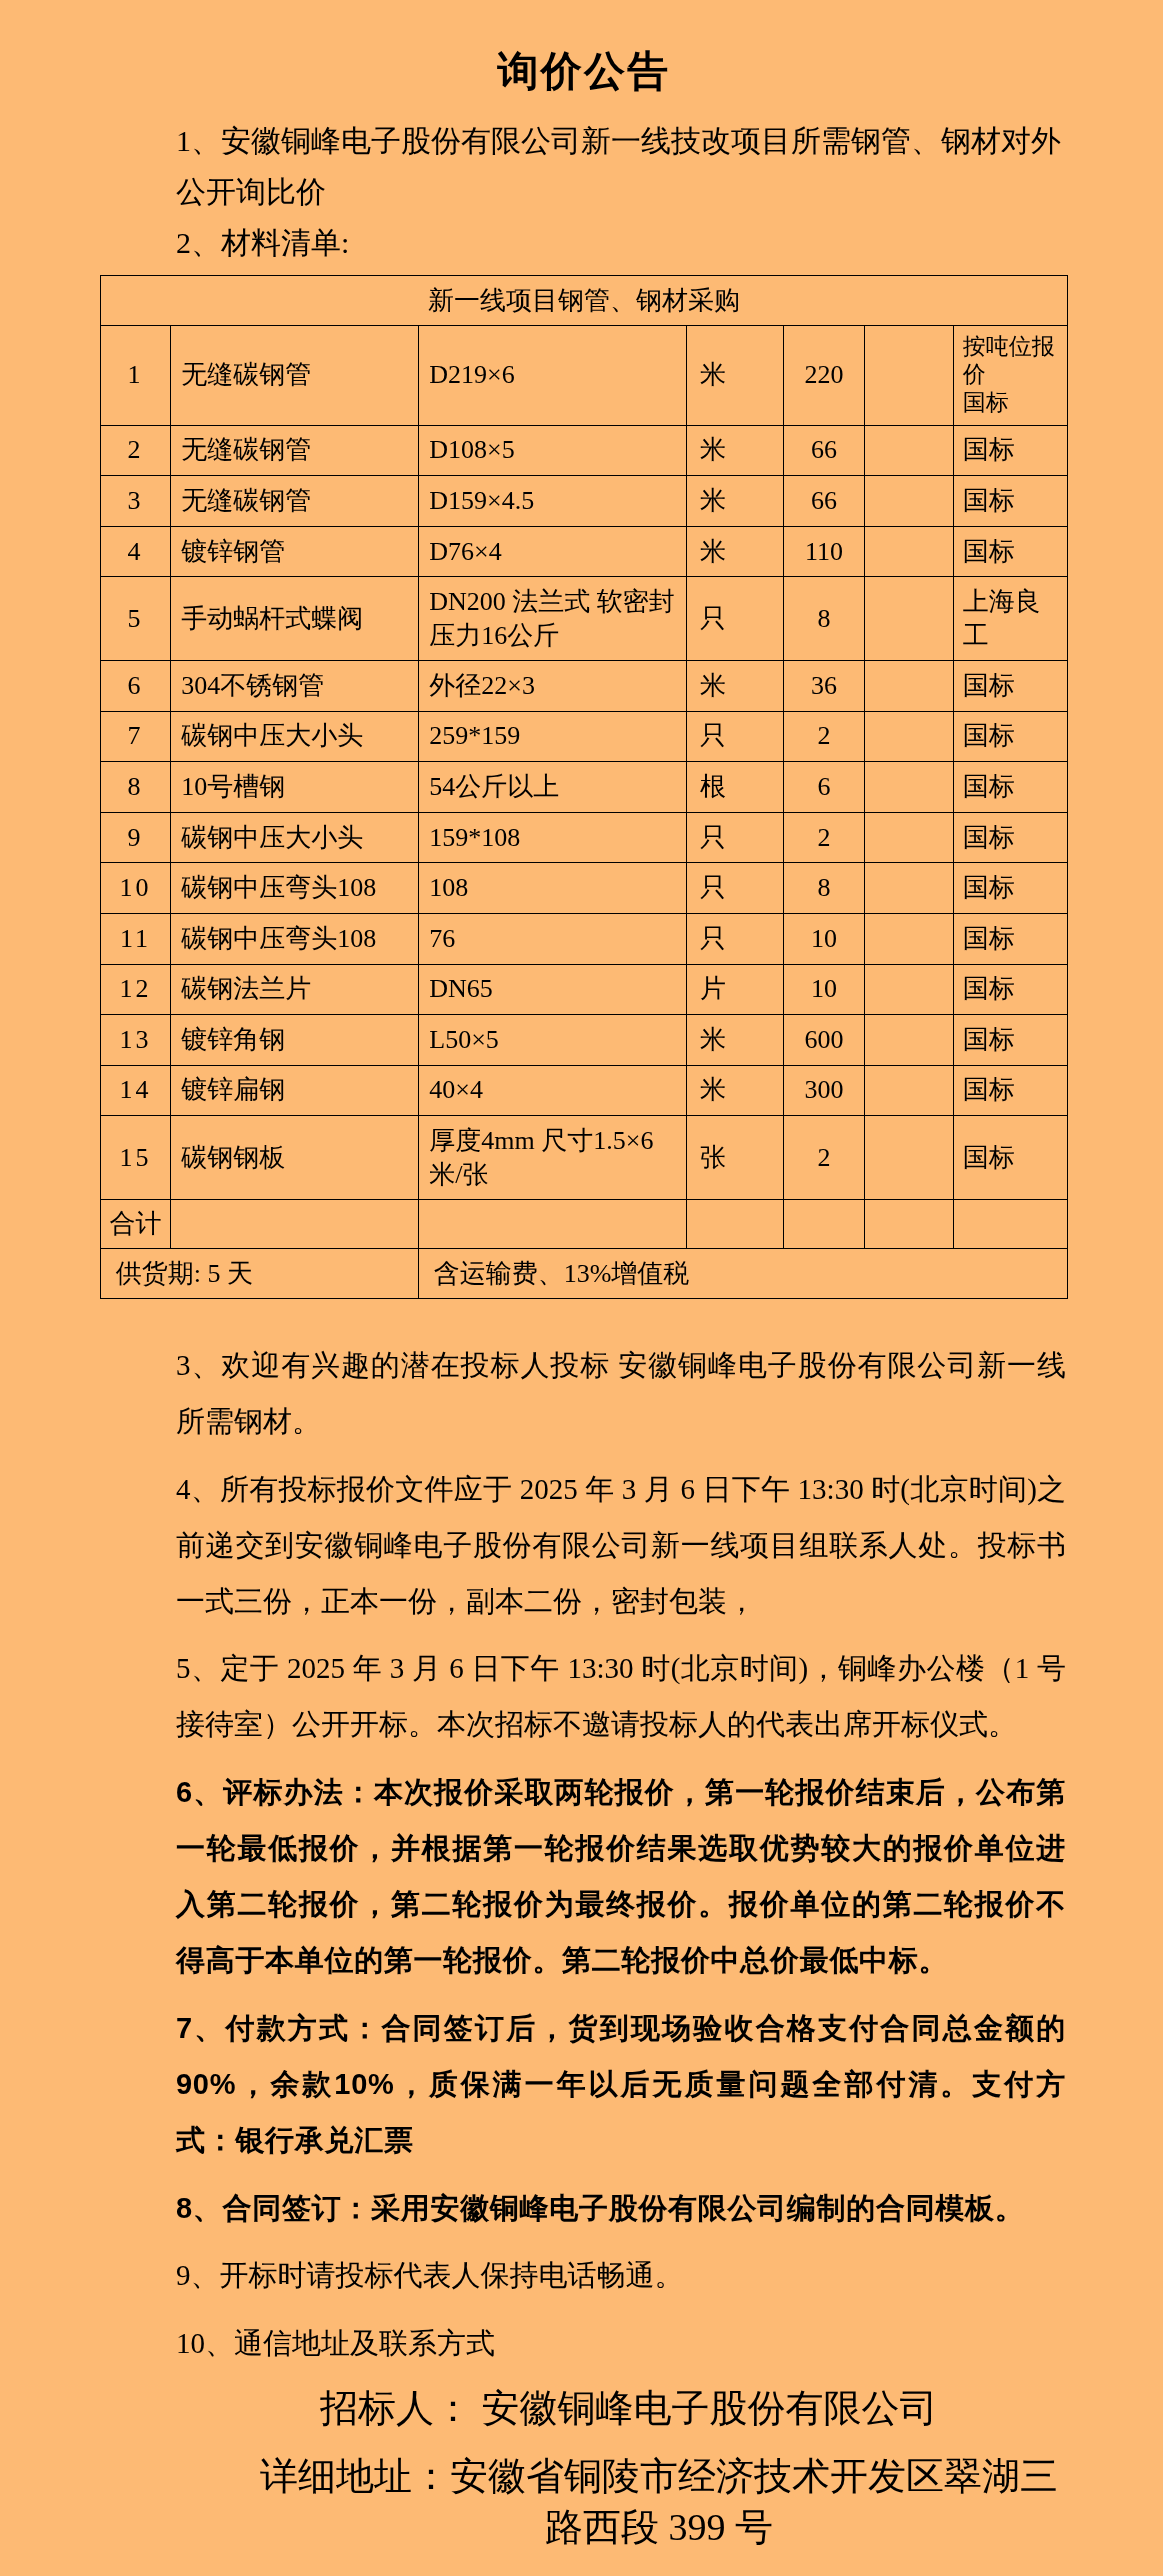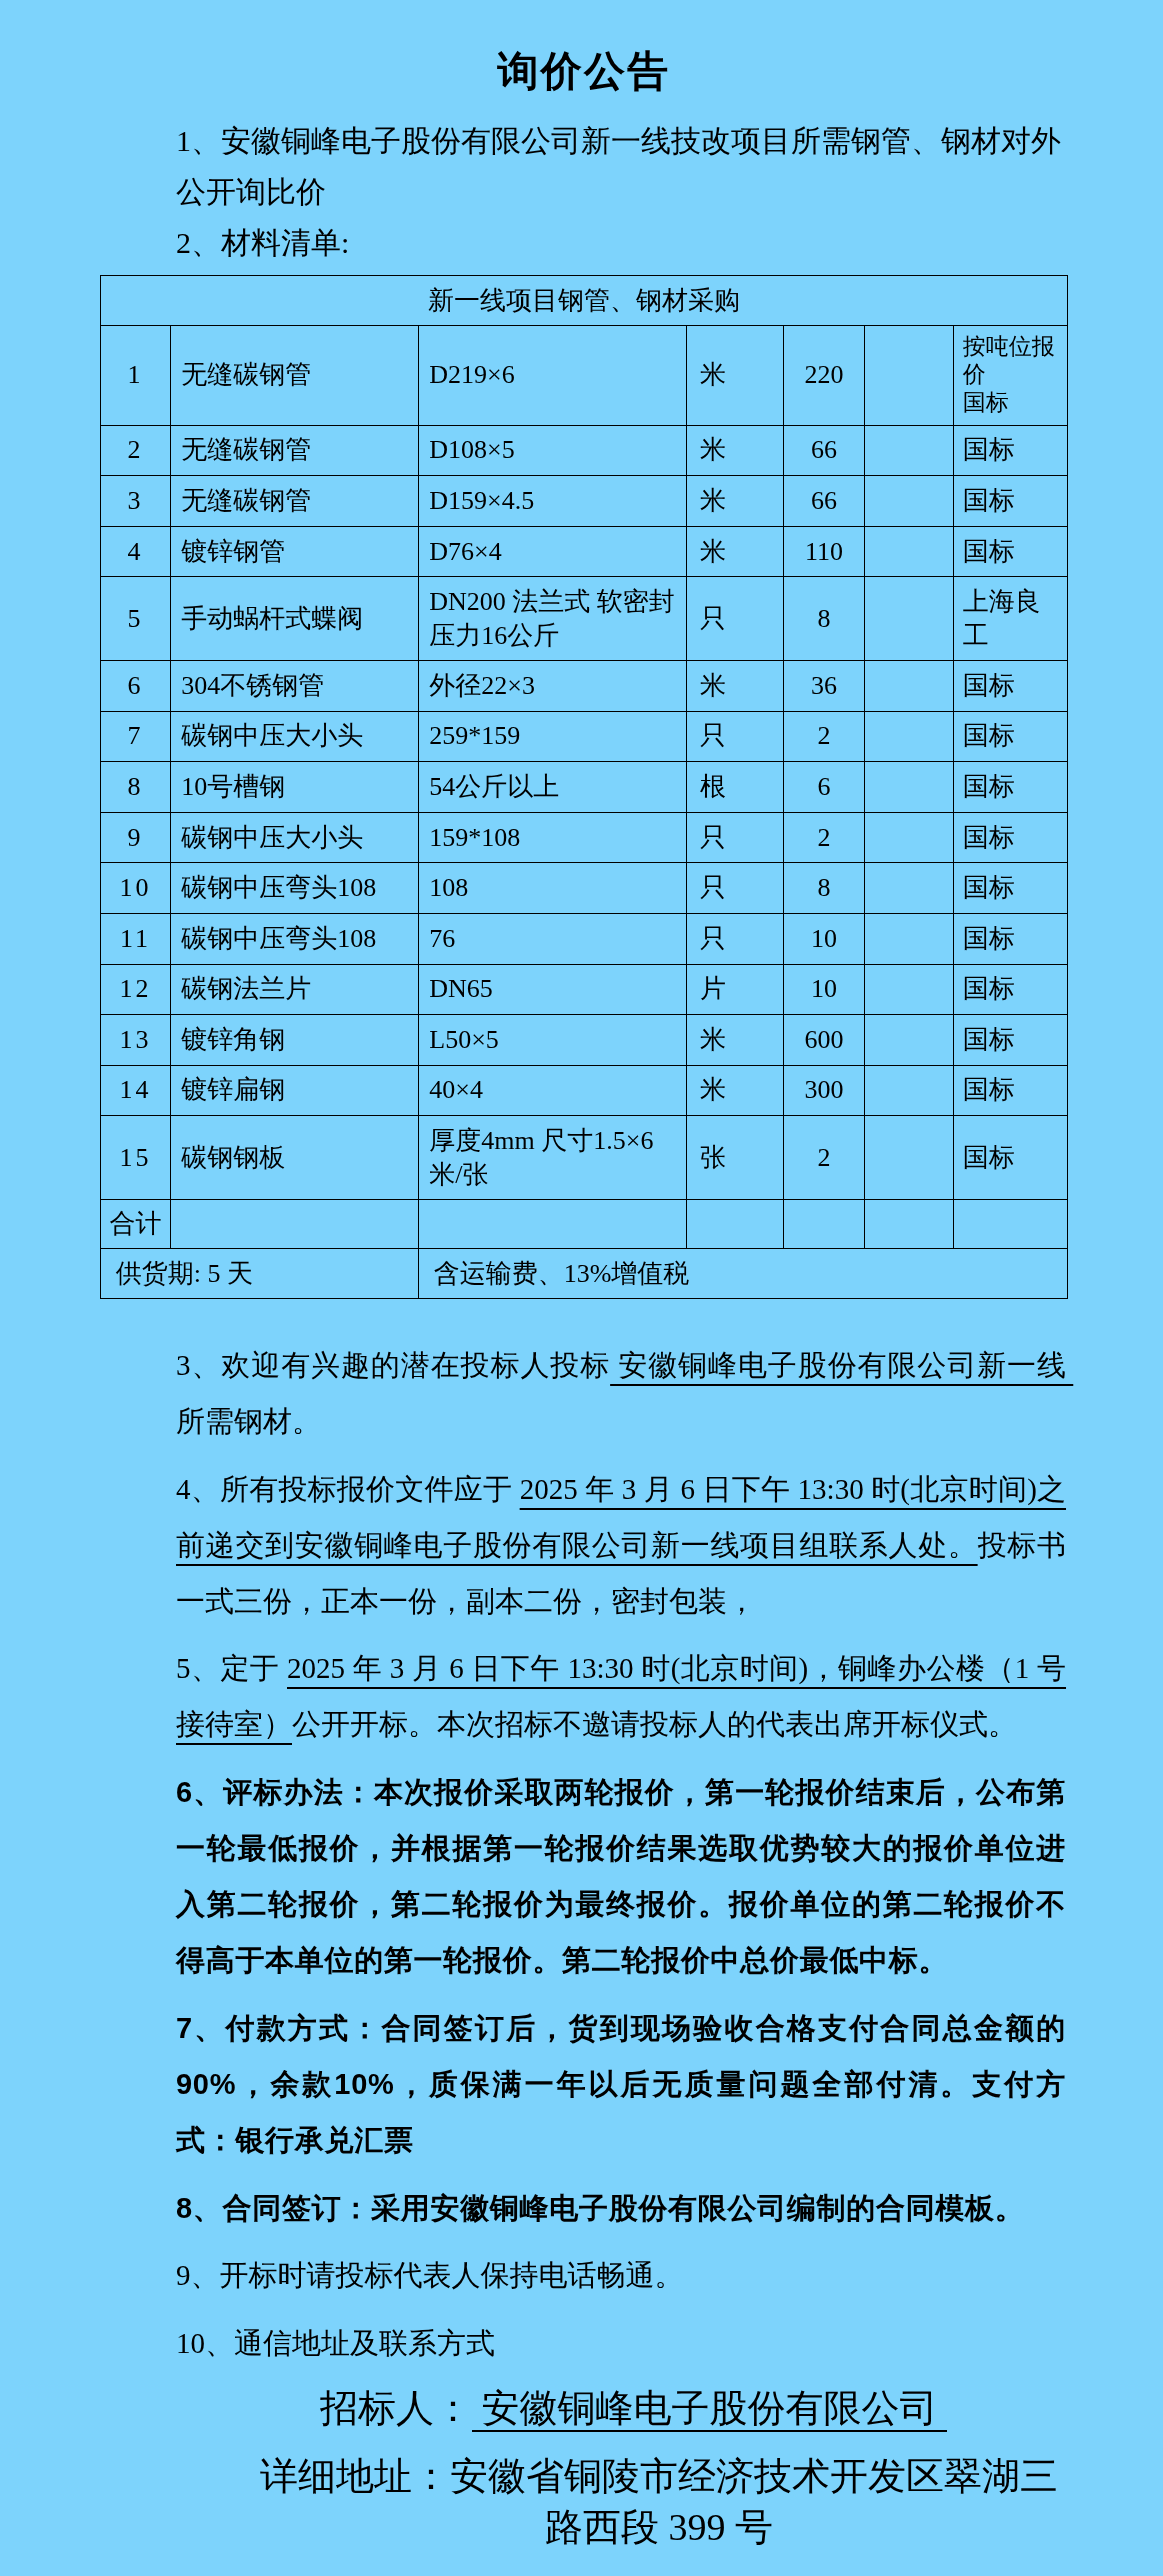--- a/index.html
+++ b/index.html
@@ -1,18 +1,18 @@
 <!DOCTYPE html>
 <html style="font-size:11.7px"><head>
 <meta charset="utf-8">
 <style>
   html,body{margin:0;padding:0;background:#888;}
   .page{
     width:1163px;height:2576px;box-sizing:border-box;
-    background:#7dd3fc;color:#000;
+    background:#fdba74;color:#000;
     padding:43px 95px 0 100px;
     overflow:hidden;
     font-family:"Liberation Serif","DejaVu Serif",serif;
   }
   h1.doc-title{
     margin:0 0 14.7px 0;text-align:center;
     font-size:41px;font-weight:bold;letter-spacing:2.2px;
     line-height:1.4;
   }
   p.intro-par{
@@ -43,21 +43,20 @@
   p.doc-par{
     margin:0 0 11.7px 76px;width:890px;box-sizing:border-box;
     font-size:29px;line-height:56px;text-align:justify;
     white-space:pre-wrap;
   }
   p.doc-par.bold{
     font-family:"Liberation Sans","DejaVu Sans",sans-serif;
     font-weight:bold;letter-spacing:0.7px;
   }
   .u{
-    text-decoration:underline;
     text-decoration-thickness:2.2px;
     text-underline-offset:8.8px;
   }
   .contact-block{margin-top:4.4px;font-size:38px;text-align:center;}
   .contact-line{margin:0 0 17.6px 0;line-height:51px;white-space:pre-wrap;}
   .contact-line.bidder{margin-left:99px;}
   .contact-line.addr{margin-left:150px;}
 </style>
 </head>
 <body>

